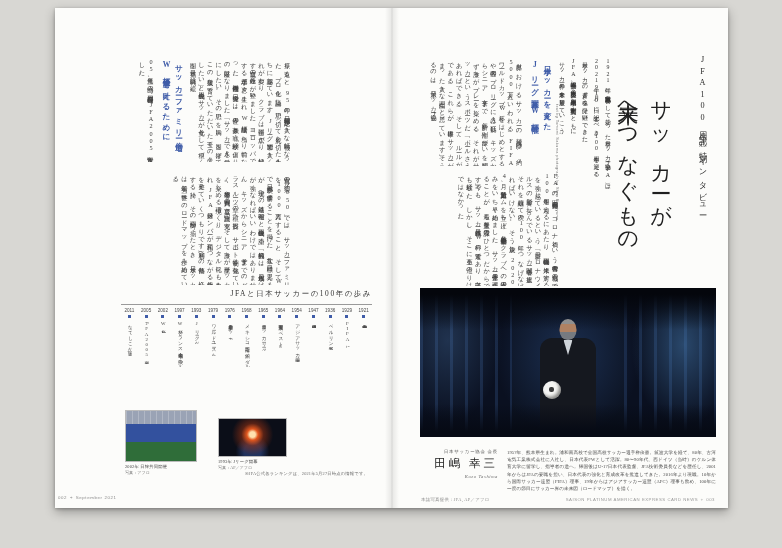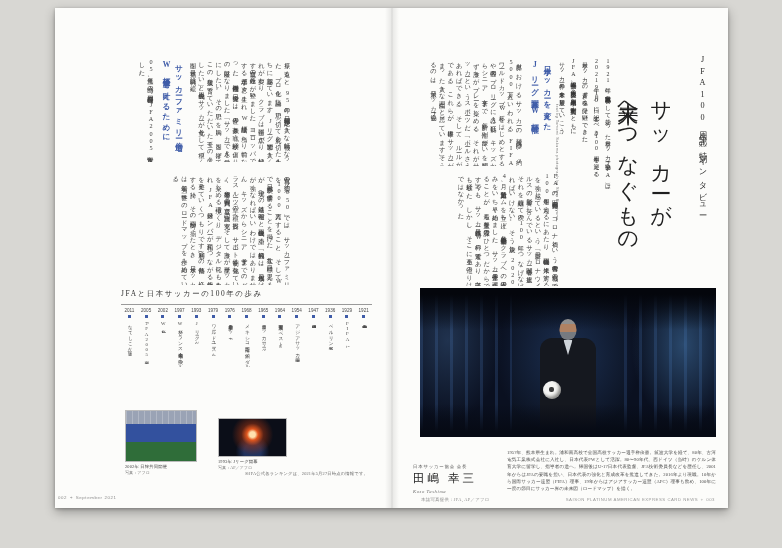--- a/index.html
+++ b/index.html
@@ -35,21 +35,21 @@
   }
   .band .sec-head{
     font-size:7.6px;line-height:12.5px;letter-spacing:1.6px;font-weight:bold;
     color:#3f5ca8;white-space:pre-line;margin-block-end:5px;padding-inline-start:2px;
   }
   
   .band-lu{left:25px;top:50px;width:211px;height:104px;}
   .band-ll{left:25px;top:164px;width:211px;height:113px;}
   
   .timeline{position:absolute;left:66px;top:281px;width:251px;}
-  .tl-title{font-size:7.4px;letter-spacing:1.6px;text-align:left;color:#2f2f2f;}
+  .tl-title{font-size:7.4px;letter-spacing:1.6px;text-align:right;color:#2f2f2f;}
   .tl-rule{height:0;border-top:.5px solid #9a9a9a;margin-top:5px;}
   .tl-row{display:flex;flex-direction:row;margin-top:3px;}
   .tl-col{flex:1 1 0;min-width:0;display:flex;flex-direction:column;align-items:center;}
   .tl-year{font-size:4.6px;letter-spacing:0;color:#4a4a4a;font-family:"Liberation Sans","DejaVu Sans",sans-serif;}
   .tl-sq{width:3px;height:3px;background:#3f5ca8;margin:2px 0 3px;}
   .tl-entry{
     writing-mode:vertical-rl;text-orientation:upright;
     font-size:4.8px;line-height:6px;letter-spacing:.2px;color:#4a4a4a;
     max-height:86px;overflow:hidden;
   }
@@ -119,21 +119,21 @@
   .figure .body-suit{position:absolute;left:50%;top:19px;transform:translateX(-50%);
     width:56px;height:99px;border-radius:12px 12px 0 0;background:#15181f;}
   .figure .shirt{position:absolute;left:50%;top:21px;transform:translateX(-50%);
     width:9px;height:15px;background:#cfd4da;clip-path:polygon(0 0,100% 0,50% 100%);}
   .figure .ball{position:absolute;left:4px;top:62px;width:18px;height:18px;border-radius:50%;
     background:radial-gradient(circle at 35% 32%,#f4f4f2 0 40%,#d9d9d5 70%,#aeaeaa);
     box-shadow:inset -2px -2px 3px rgba(0,0,0,.35);}
   .figure .ball:after{content:"";position:absolute;left:6px;top:6px;width:5px;height:5px;
     background:#3a3a3a;border-radius:40%;display:block;}
   
-  .profile-left{position:absolute;left:358px;top:441px;width:74px;text-align:left;color:#2e2e2e;margin-top:15px;}
+  .profile-left{position:absolute;left:369px;top:441px;width:74px;text-align:right;color:#2e2e2e;}
   .profile-role{font-size:4.4px;letter-spacing:.8px;color:#555;}
   .profile-name{font-size:11.5px;letter-spacing:3px;margin-top:2px;color:#222;}
   .profile-name-en{font-size:4.6px;font-style:italic;letter-spacing:.6px;color:#666;margin-top:3px;}
   .profile-bio{
     position:absolute;left:452px;top:441px;width:209px;
     font-size:4.6px;line-height:7.2px;color:#4a4a4a;text-align:justify;letter-spacing:.1px;
   }
   .footer-photo-credit{position:absolute;left:366px;top:489px;font-size:4.4px;color:#8b8b8b;letter-spacing:.3px;}
   .footer-right{position:absolute;right:13px;top:489px;font-size:4.3px;color:#9a9a9a;
     font-family:"Liberation Sans","DejaVu Sans",sans-serif;letter-spacing:.5px;}

